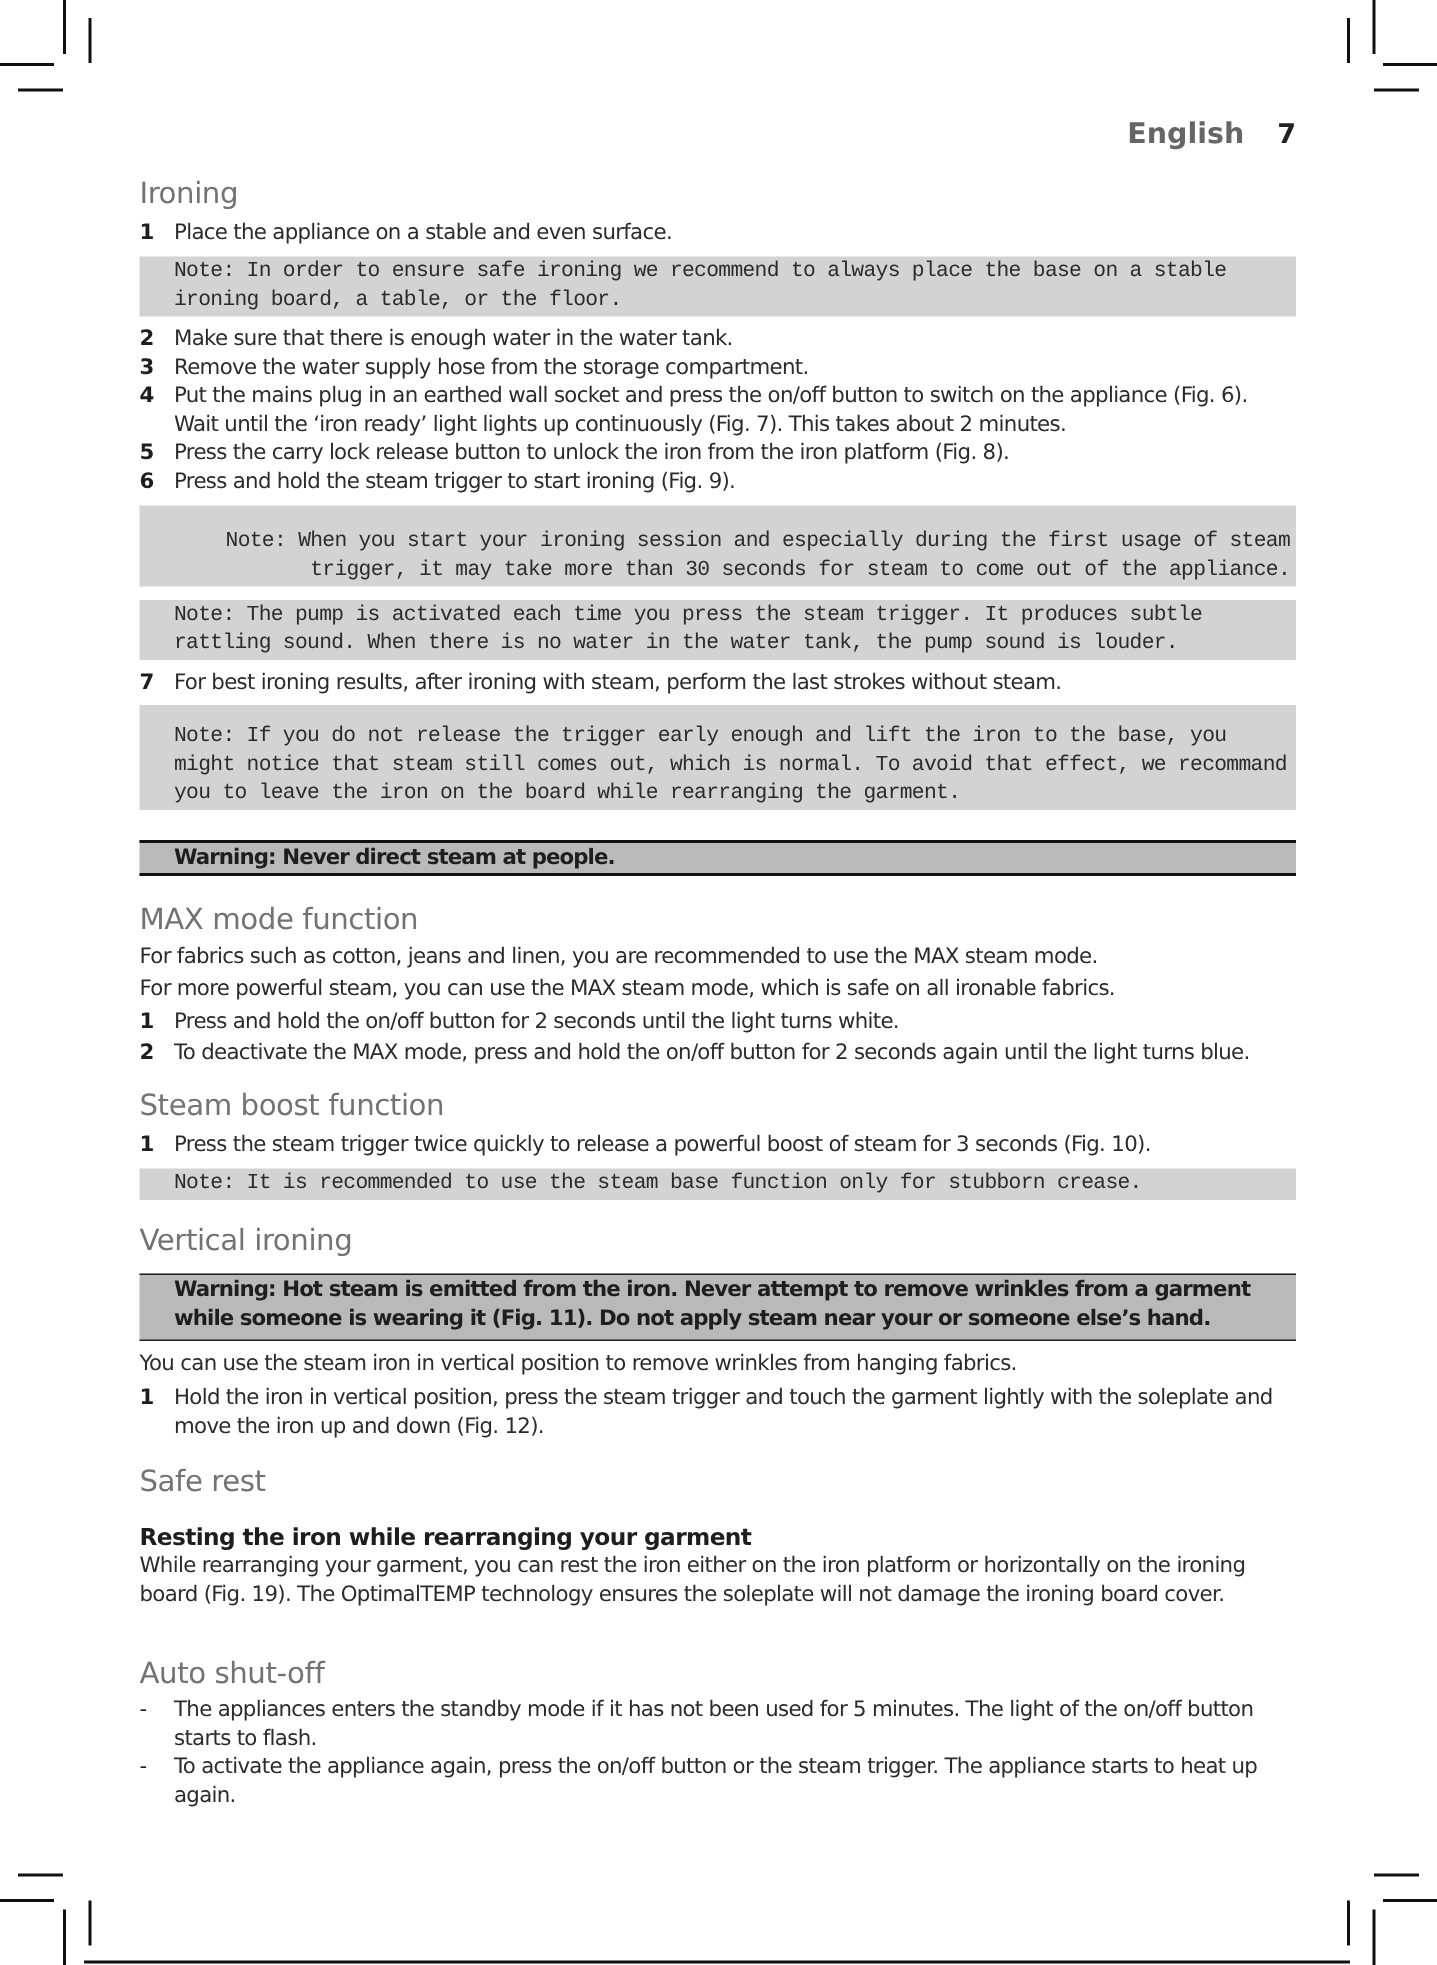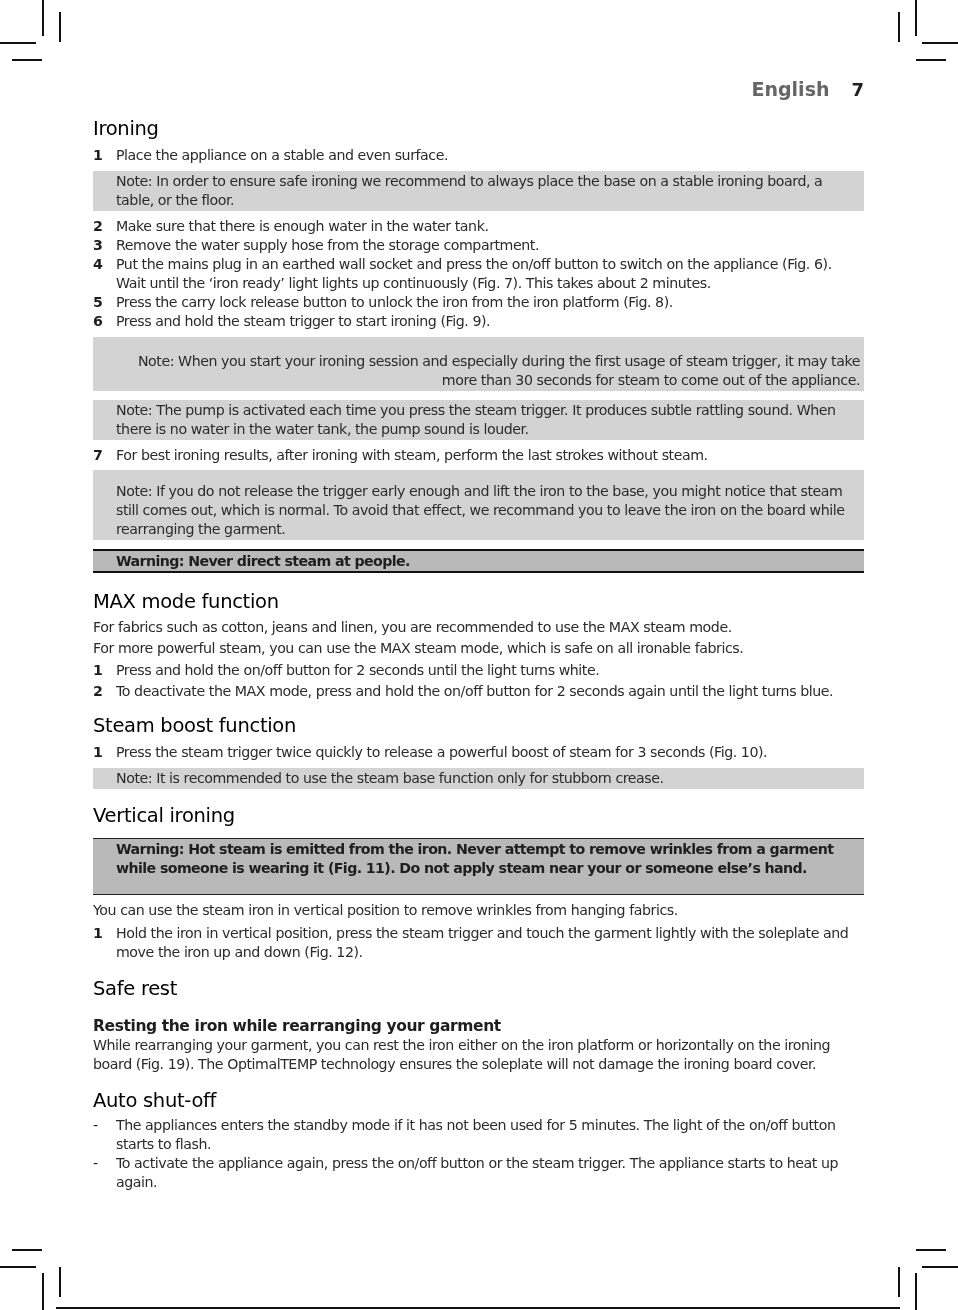--- a/index.html
+++ b/index.html
@@ -15,39 +15,39 @@
       display: flex; gap: 22px; align-items: baseline;
     }
     .page-header .lang { color: #666; }
     .page-header .num { color: #222; font-size: 18px; }
     .content {
       position: absolute; left: 93px; top: 116px; width: 771px;
       font-size: 14.2px; line-height: 19px; letter-spacing: -0.45px;
     }
     h2 {
       margin: 0; font-weight: normal; font-size: 19.5px; line-height: 26px;
-      color: #000000; letter-spacing: -0.3px;
+      color: #737373; letter-spacing: -0.3px;
     }
     h3 {
       margin: 0; font-weight: bold; font-size: 15.5px; line-height: 20px;
       color: #1e1e1e; letter-spacing: -0.4px;
     }
     .step { display: flex; }
     .step .n { width: 23px; flex: 0 0 23px; font-weight: bold; color: #1e1e1e; }
     .step .t { flex: 1; }
     .bullet .n { font-weight: normal; }
     .note {
-      background: #d3d3d3; padding: 0 4px 1px 23px; margin: 4px 0 6px 0;
+      background: #d3d3d3; padding: 0 4px 1px 23px; margin: 4px 0 6px 0; font-family: Liberation Mono, monospace;
     }
     .warn {
       background: #b9b9b9; padding: 0 4px 0 23px; margin: 8px 0 6px 0;
       font-weight: bold; color: #1e1e1e; letter-spacing: -0.6px;
     }
     .warn.thick { border-top: 2px solid #111; border-bottom: 2px solid #111; }
-    .warn.thin { border-top: 1px solid #222; border-bottom: 1px solid #222; padding-top: 1px; padding-bottom: 16px; }
+    .warn.thin { border-top: 1px solid #222; border-bottom: 1px solid #222; padding-top: 1px; padding-bottom: 4px; }
     p { margin: 0; }
     .para { margin: 2px 0; }
     .bottom-rule { position: absolute; left: 56px; top: 1307px; width: 844px; height: 2px; background: #111; }
   </style>
 </head>
 <body>
 
 <div class="crop" style="left:42px;top:0;width:2px;height:36px;"></div>
 <div class="crop" style="left:59px;top:12px;width:2px;height:30px;"></div>
 <div class="crop" style="left:0;top:42px;width:36px;height:2px;"></div>
@@ -104,21 +104,21 @@
       <span class="n">6</span>
       <span class="t">Press and hold the steam trigger to start ironing (Fig. 9).</span>
     </div>
     <div class="note" style="margin-top:6px;padding-top:15px;text-align:right;">Note: When you start your ironing session and especially during the first usage of steam trigger, it may take more than 30 seconds for steam to come out of the appliance.</div>
     <div class="note" style="margin-top:9px;padding-top:1px;">Note: The pump is activated each time you press the steam trigger. It produces subtle rattling sound. When there is no water in the water tank, the pump sound is louder.</div>
     <div class="step">
       <span class="n">7</span>
       <span class="t">For best ironing results, after ironing with steam, perform the last strokes without steam.</span>
     </div>
     <div class="note" style="margin-top:5px;padding-top:12px;">Note: If you do not release the trigger early enough and lift the iron to the base, you might notice that steam still comes out, which is normal. To avoid that effect, we recommand you to leave the iron on the board while rearranging the garment.</div>
-    <div class="warn thick" style="margin-top:9px;padding-top:1px;">Warning: Never direct steam at people.</div>
+    <div class="warn thick" style="margin-top:20px;padding-top:1px;">Warning: Never direct steam at people.</div>
   </section>
 
   <section style="margin-top:16px;">
     <h2 style="margin-bottom:2px;">MAX mode function</h2>
     <p class="para" style="margin-top:3px;">For fabrics such as cotton, jeans and linen, you are recommended to use the MAX steam mode.</p>
     <p class="para">For more powerful steam, you can use the MAX steam mode, which is safe on all ironable fabrics.</p>
     <div class="step" style="margin-top:3px;">
       <span class="n">1</span>
       <span class="t">Press and hold the on/off button for 2 seconds until the light turns white.</span>
     </div>
@@ -146,21 +146,21 @@
       <span class="t">Hold the iron in vertical position, press the steam trigger and touch the garment lightly with the soleplate and move the iron up and down (Fig. 12).</span>
     </div>
   </section>
 
   <section style="margin-top:14px;">
     <h2>Safe rest</h2>
     <h3 style="margin-top:14px;">Resting the iron while rearranging your garment</h3>
     <p class="para" style="margin-top:0;">While rearranging your garment, you can rest the iron either on the iron platform or horizontally on the ironing board (Fig. 19). The OptimalTEMP technology ensures the soleplate will not damage the ironing board cover.</p>
   </section>
 
-  <section style="margin-top:14px;">
+  <section style="margin-top:30px;">
     <h2 style="margin-bottom:2px;">Auto shut-off</h2>
     <div class="step bullet">
       <span class="n">-</span>
       <span class="t">The appliances enters the standby mode if it has not been used for 5 minutes. The light of the on/off button starts to flash.</span>
     </div>
     <div class="step bullet">
       <span class="n">-</span>
       <span class="t">To activate the appliance again, press the on/off button or the steam trigger. The appliance starts to heat up again.</span>
     </div>
   </section>

